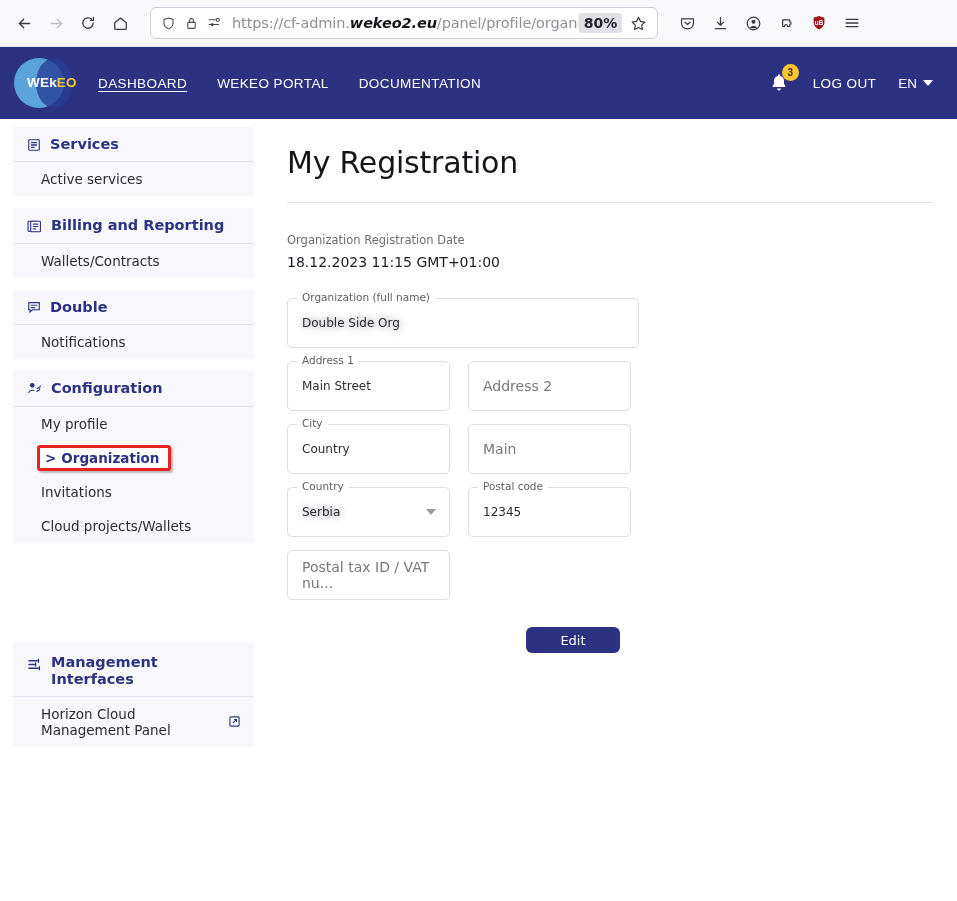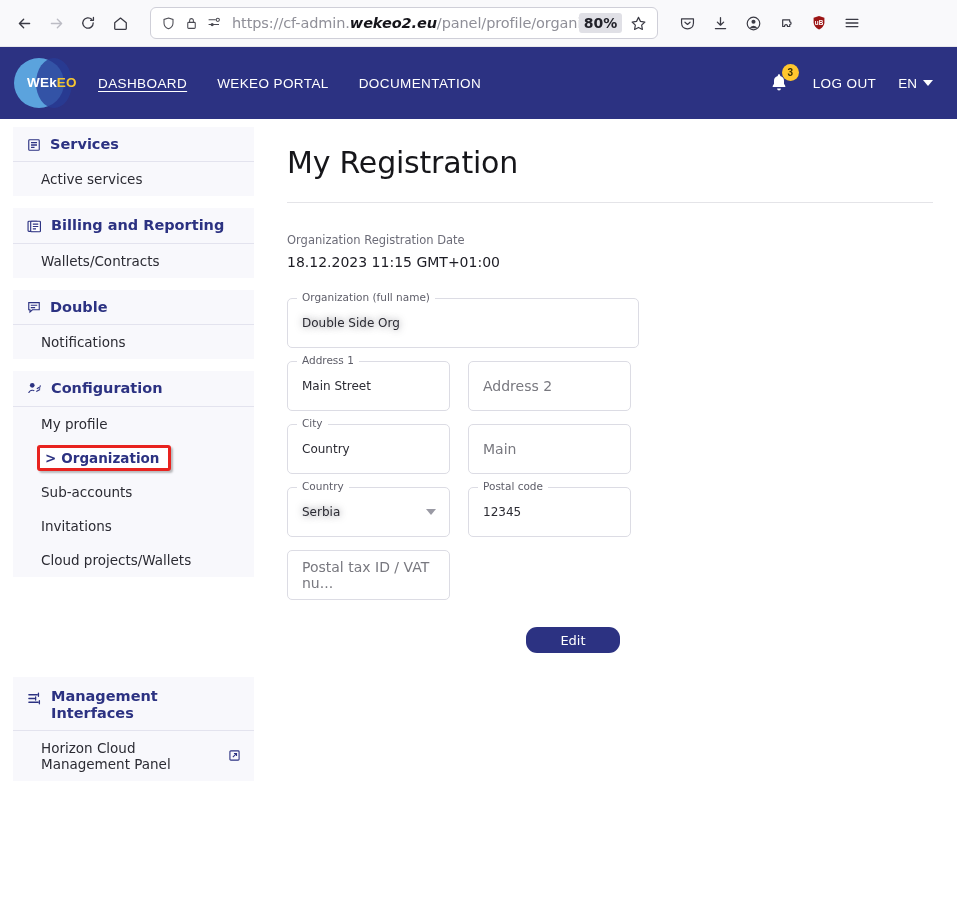--- a/index.html
+++ b/index.html
@@ -242,21 +242,21 @@
     border-top: 6px solid #9a9aa4;
   }
 
   .edit-row { margin-top: 27px; padding-left: 239px; }
   .edit-btn {
     width: 94px; height: 26px;
     background: #2c3282;
     color: #ffffff;
     font-size: 13px;
     border: none;
-    border-radius: 11px;
+    border-radius: 6px;
     cursor: pointer;
     font-family: "DejaVu Sans", sans-serif;
   }
 
   
   .footer {
     height: 93px;
     background: #e8e9fb;
     padding: 52px 0 0 14px;
     position: relative;
@@ -452,21 +452,20 @@
         </span>
         <span>Configuration</span>
       </div>
       <div class="side-item">My profile</div>
       <div class="side-item active-wrap">
         <span class="active-pill">
           <span>&gt;</span>
           <span>Organization</span>
         </span>
       </div>
-      <div class="side-item">Sub-accounts</div>
       <div class="side-item">Invitations</div>
       <div class="side-item">Cloud projects/Wallets</div>
     </div>
 
     <div style="height:100px"></div>
 
     <div class="side-block">
       <div class="side-head" style="align-items:flex-start; padding-top:11px;">
         <span class="ico" style="margin-top:3px;">
           <svg width="15" height="15" viewBox="0 0 16 16" fill="none" stroke="currentColor" stroke-width="1.4" stroke-linecap="round">

